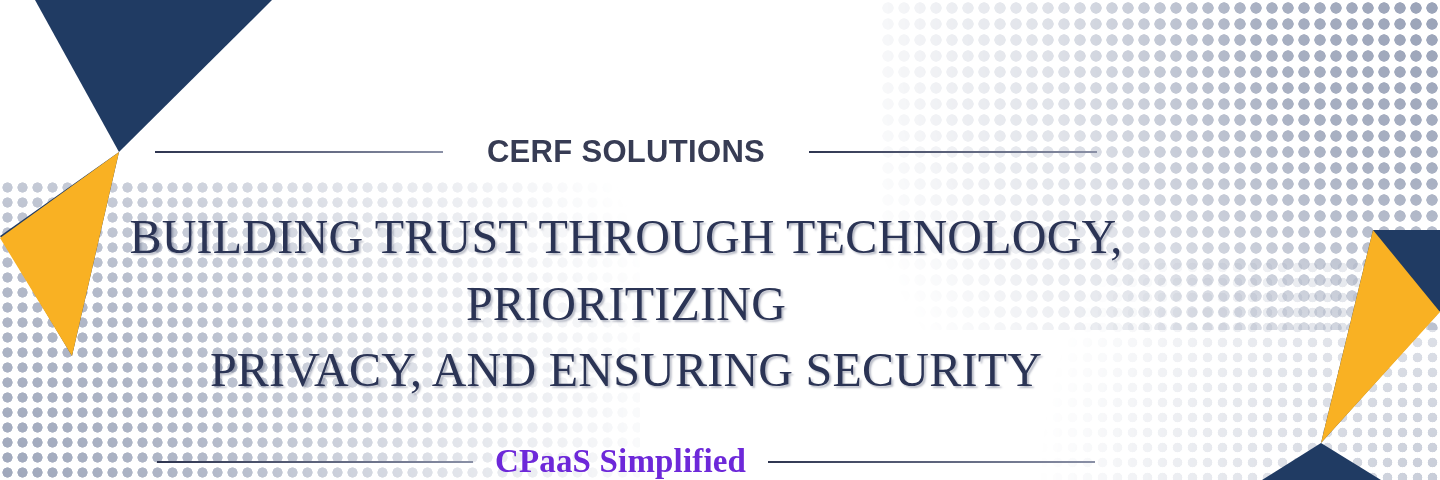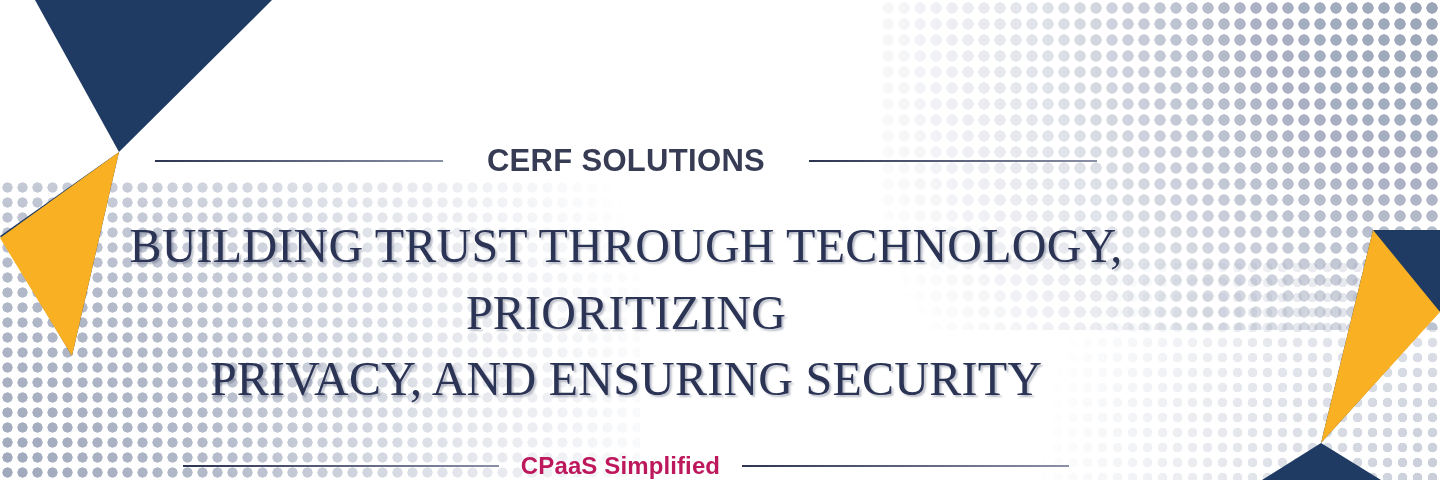--- a/index.html
+++ b/index.html
@@ -129,25 +129,25 @@
     align-items: center;
     justify-content: center;
     width: 1060px;
     margin-top: 40px;
   }
 
   .rule-left-bot { width: 316px; }
   .rule-right-bot { width: 327px; }
 
   .tagline {
-    font-family: Liberation Sans, sans-serif;
-    font-size: 24px;
+    font-family: Liberation Serif, serif;
+    font-size: 33px;
     font-weight: 700;
     letter-spacing: 0.005em;
-    color: #be185d;
+    color: #6d28d9;
     white-space: nowrap;
     padding: 0 22px;
   }
 </style>
 </head>
 <body>
 
 <div class="banner">
 
   <div class="dots dots-tr"></div>

